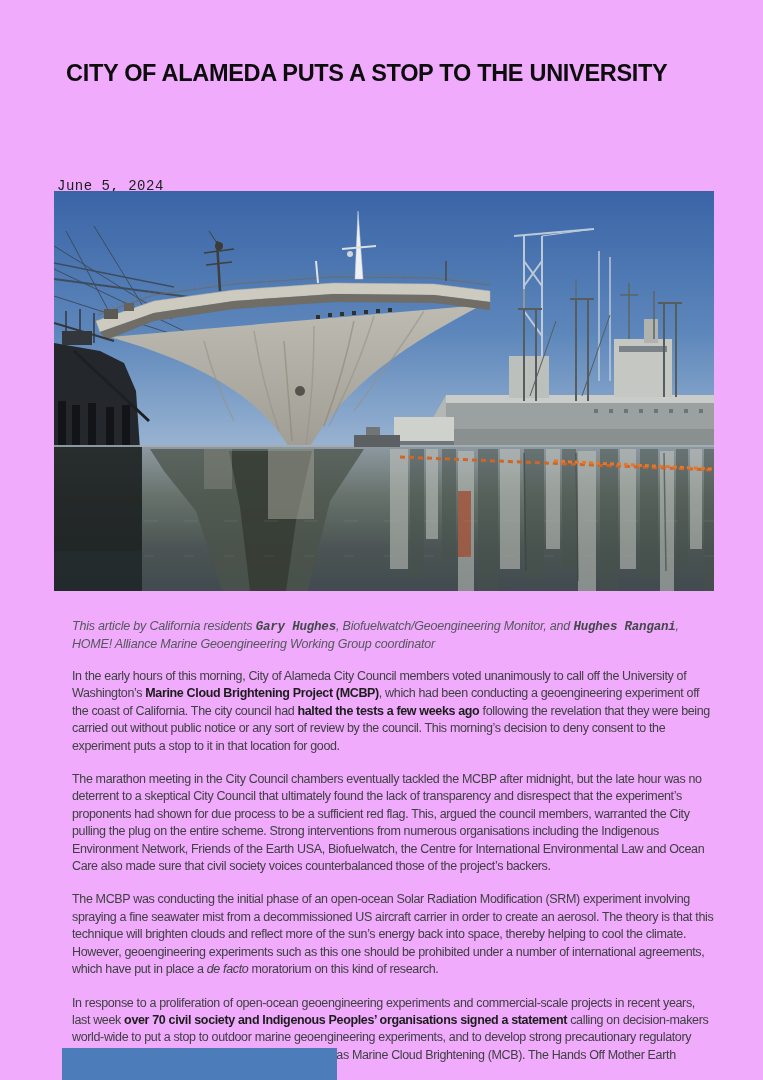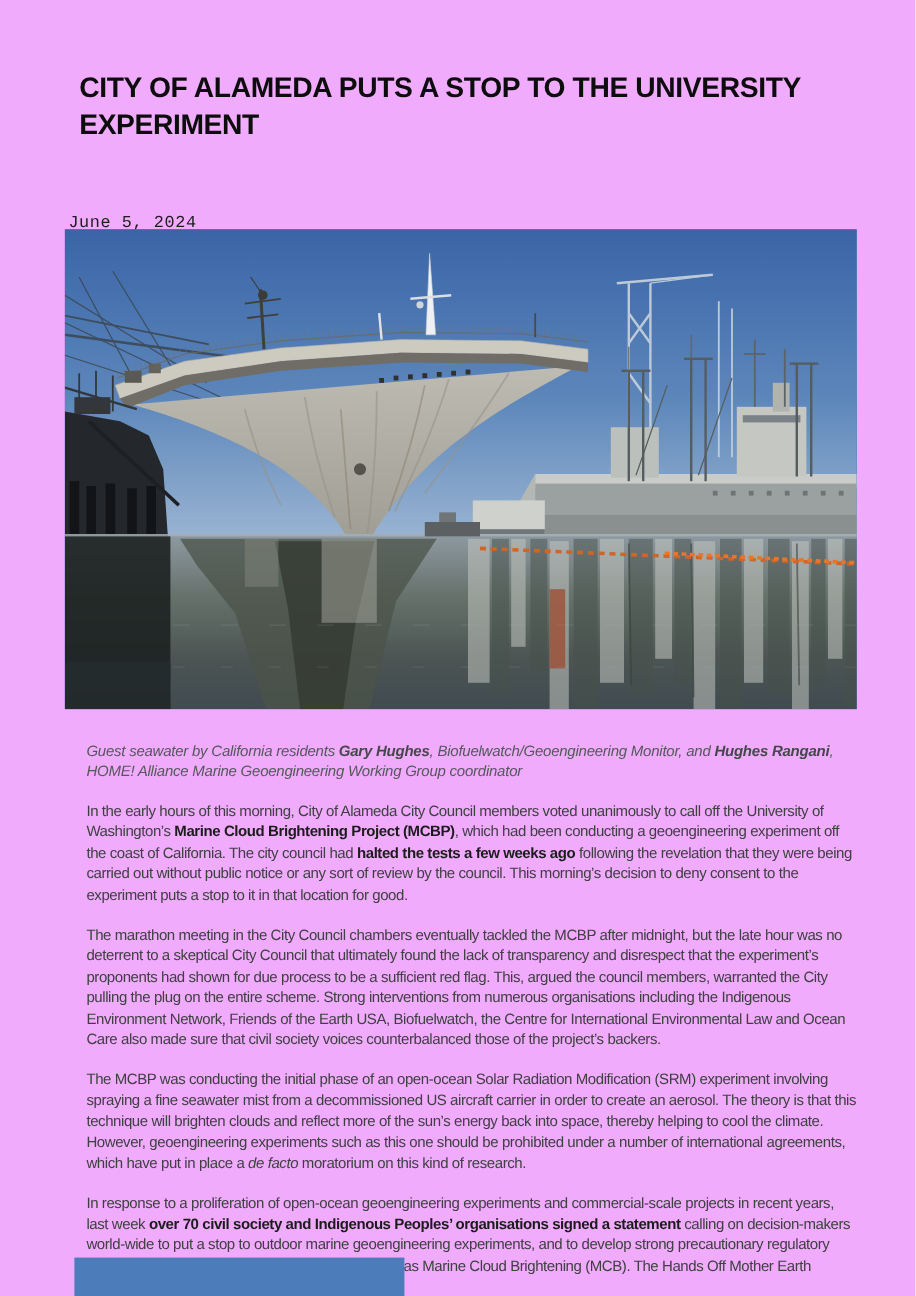--- a/index.html
+++ b/index.html
@@ -35,34 +35,33 @@
   .article-body{
     position:absolute;left:72px;top:652px;width:642px;
     color:#3f4041;
   }
   .article-body p{
     margin:16px 0 10px 0;
     font-size:12.5px;line-height:17.4px;letter-spacing:-0.35px;
   }
   .seg-link{font-weight:700;color:#1c1c1c;text-decoration:none;cursor:pointer;}
   .seg-italic{font-style:italic;}
-  .seg-bold{font-weight:700;color:#44484b;}
+  .seg-bold{font-weight:700;color:#44484b;font-family:Liberation Mono, monospace;}
   .bottom-bar{
     position:absolute;left:62px;top:1048px;width:275px;height:32px;
     background:#4d7cba;
   }
 </style>
 </head>
 <body>
 
 <div class="page">
 
   <h1 class="title">
     <span class="tline">CITY OF ALAMEDA PUTS A STOP TO THE UNIVERSITY</span>
-    <span class="tline">EXPERIMENT</span>
   </h1>
 
   <div class="date">June 5, 2024</div>
 
   <figure class="hero">
     <svg width="660" height="400" viewBox="0 0 660 400" xmlns="http://www.w3.org/2000/svg" role="img">
       <defs>
         <linearGradient id="sky" x1="0" y1="0" x2="0" y2="1">
           <stop offset="0%" stop-color="#3a64a6"></stop>
           <stop offset="55%" stop-color="#5d87bb"></stop>
@@ -252,21 +251,21 @@
         <line x1="90" y1="330" x2="660" y2="330" stroke="#aeb8ba" stroke-width="1" stroke-dasharray="14 26" opacity="0.15"></line>
         <line x1="90" y1="365" x2="660" y2="365" stroke="#aeb8ba" stroke-width="1" stroke-dasharray="10 30" opacity="0.12"></line>
         <rect x="300" y="244" width="46" height="12" fill="#5c6063"></rect>
         <rect x="312" y="236" width="14" height="8" fill="#707578"></rect>
         <path d="M346,266 L660,279" stroke="#cf6526" stroke-width="3" stroke-dasharray="5 4" fill="none"></path>
         <path d="M500,270 L660,278" stroke="#e5762c" stroke-width="3" stroke-dasharray="4 3" fill="none"></path>
       </g>
     </svg>
   </figure>
 
-  <p class="caption" id="photo-caption"><span>Guest seawater by California residents </span><span class="seg-bold">Gary Hughes</span><span>, Biofuelwatch/Geoengineering Monitor, and </span><span class="seg-bold">Hughes Rangani</span><span>, HOME! Alliance Marine Geoengineering Working Group coordinator</span></p>
+  <p class="caption" id="photo-caption"><span>This article by California residents </span><span class="seg-bold">Gary Hughes</span><span>, Biofuelwatch/Geoengineering Monitor, and </span><span class="seg-bold">Hughes Rangani</span><span>, HOME! Alliance Marine Geoengineering Working Group coordinator</span></p>
 
   <div class="article-body" id="article-body">
       <p><span>In the early hours of this morning, City of Alameda City Council members voted unanimously to call off the University of Washington’s </span><a class="seg-link">Marine Cloud Brightening Project (MCBP)</a><span>, which had been conducting a geoengineering experiment off the coast of California. The city council had </span><a class="seg-link">halted the tests a few weeks ago</a><span> following the revelation that they were being carried out without public notice or any sort of review by the council. This morning’s decision to deny consent to the experiment puts a stop to it in that location for good.</span></p>
       <p><span>The marathon meeting in the City Council chambers eventually tackled the MCBP after midnight, but the late hour was no deterrent to a skeptical City Council that ultimately found the lack of transparency and disrespect that the experiment’s proponents had shown for due process to be a sufficient red flag. This, argued the council members, warranted the City pulling the plug on the entire scheme. Strong interventions from numerous organisations including the Indigenous Environment Network, Friends of the Earth USA, Biofuelwatch, the Centre for International Environmental Law and Ocean Care also made sure that civil society voices counterbalanced those of the project’s backers.</span></p>
       <p><span>The MCBP was conducting the initial phase of an open-ocean Solar Radiation Modification (SRM) experiment involving spraying a fine seawater mist from a decommissioned US aircraft carrier in order to create an aerosol. The theory is that this technique will brighten clouds and reflect more of the sun’s energy back into space, thereby helping to cool the climate. However, geoengineering experiments such as this one should be prohibited under a number of international agreements, which have put in place a </span><span class="seg-italic">de facto</span><span> moratorium on this kind of research.</span></p>
       <p><span>In response to a proliferation of open-ocean geoengineering experiments and commercial-scale projects in recent years, last week </span><a class="seg-link">over 70 civil society and Indigenous Peoples’ organisations signed a statement</a><span> calling on decision-makers world-wide to put a stop to outdoor marine geoengineering experiments, and to develop strong precautionary regulatory controls over key geoengineering techniques such as Marine Cloud Brightening (MCB). The Hands Off Mother Earth (HOME!) Alliance and many of</span></p>
     </div>
 
   <div class="bottom-bar" style="background: rgb(77, 124, 186);"></div>
 

